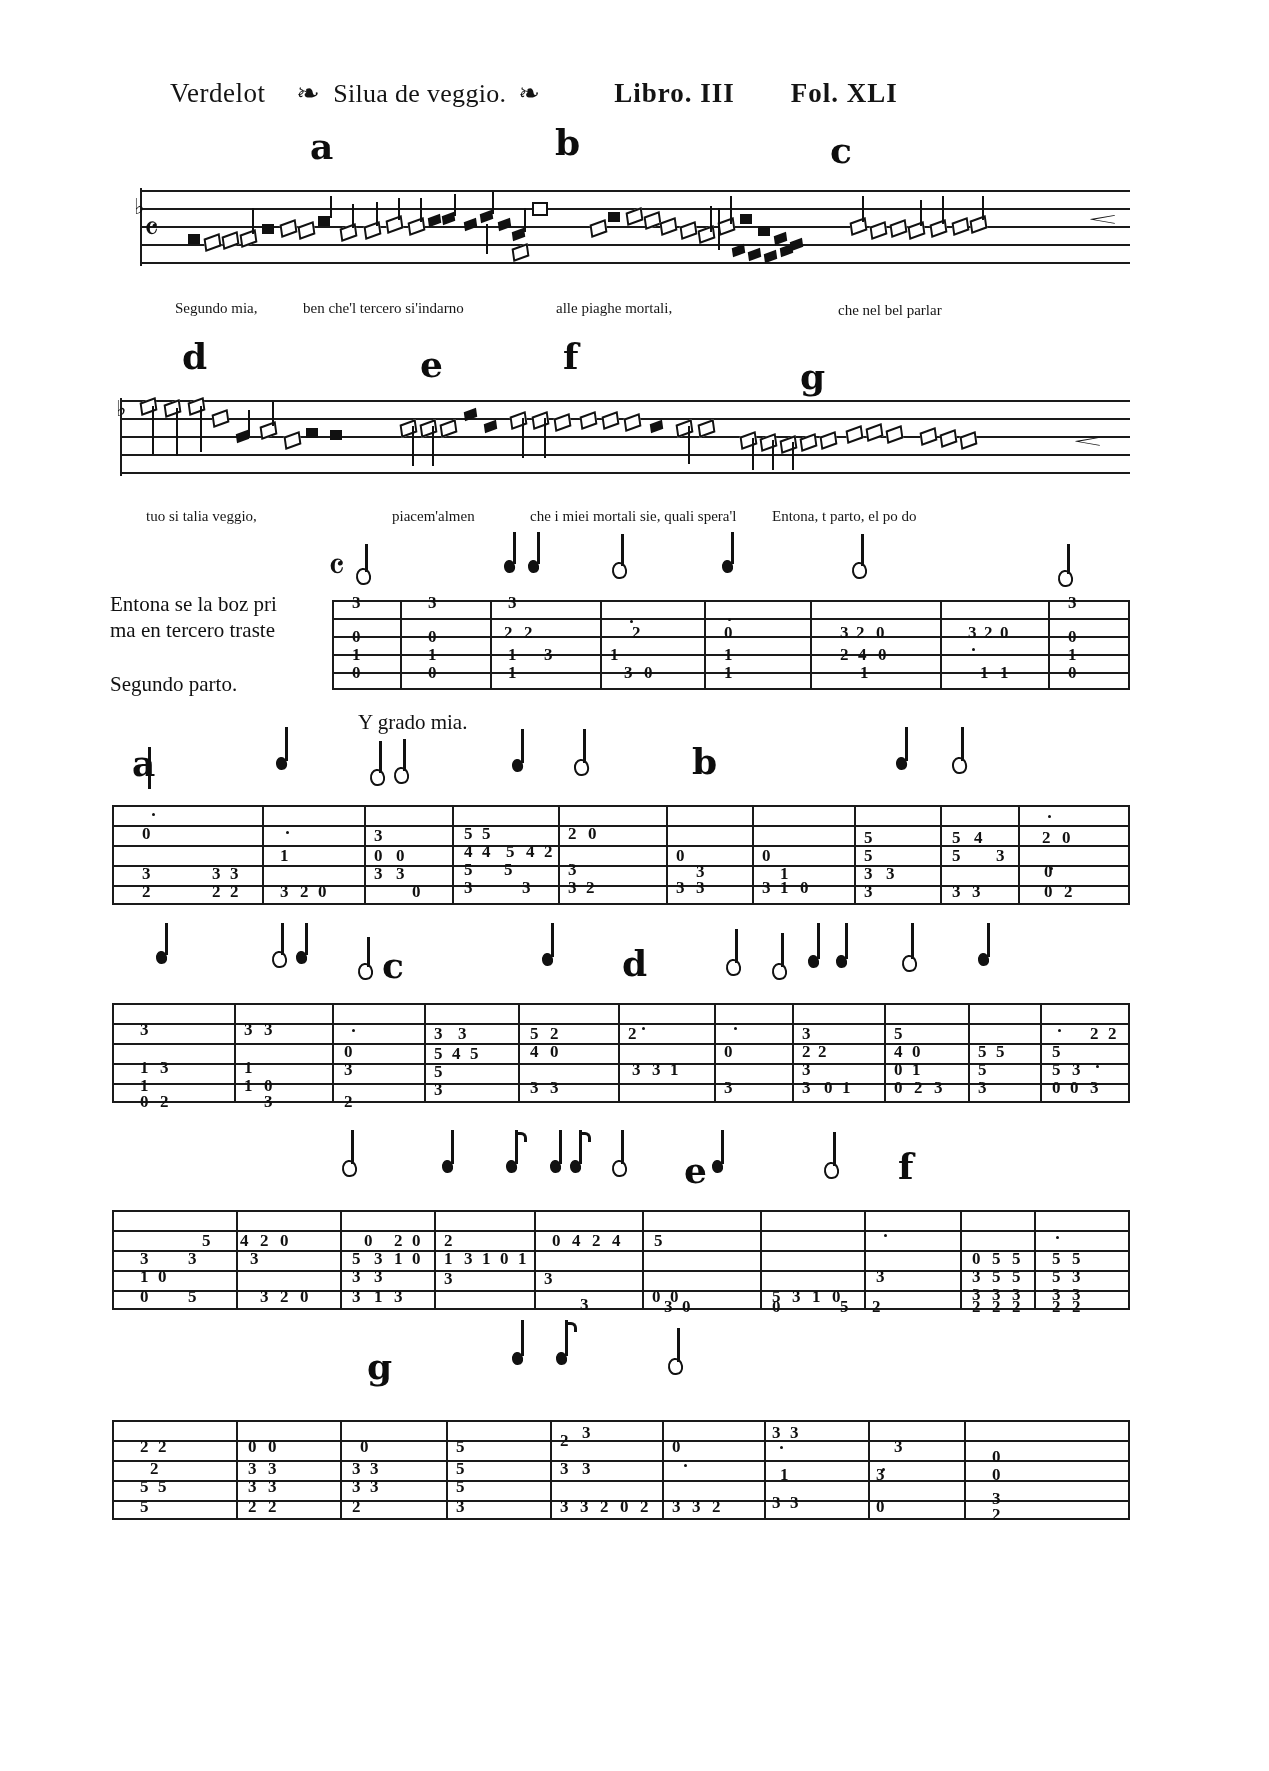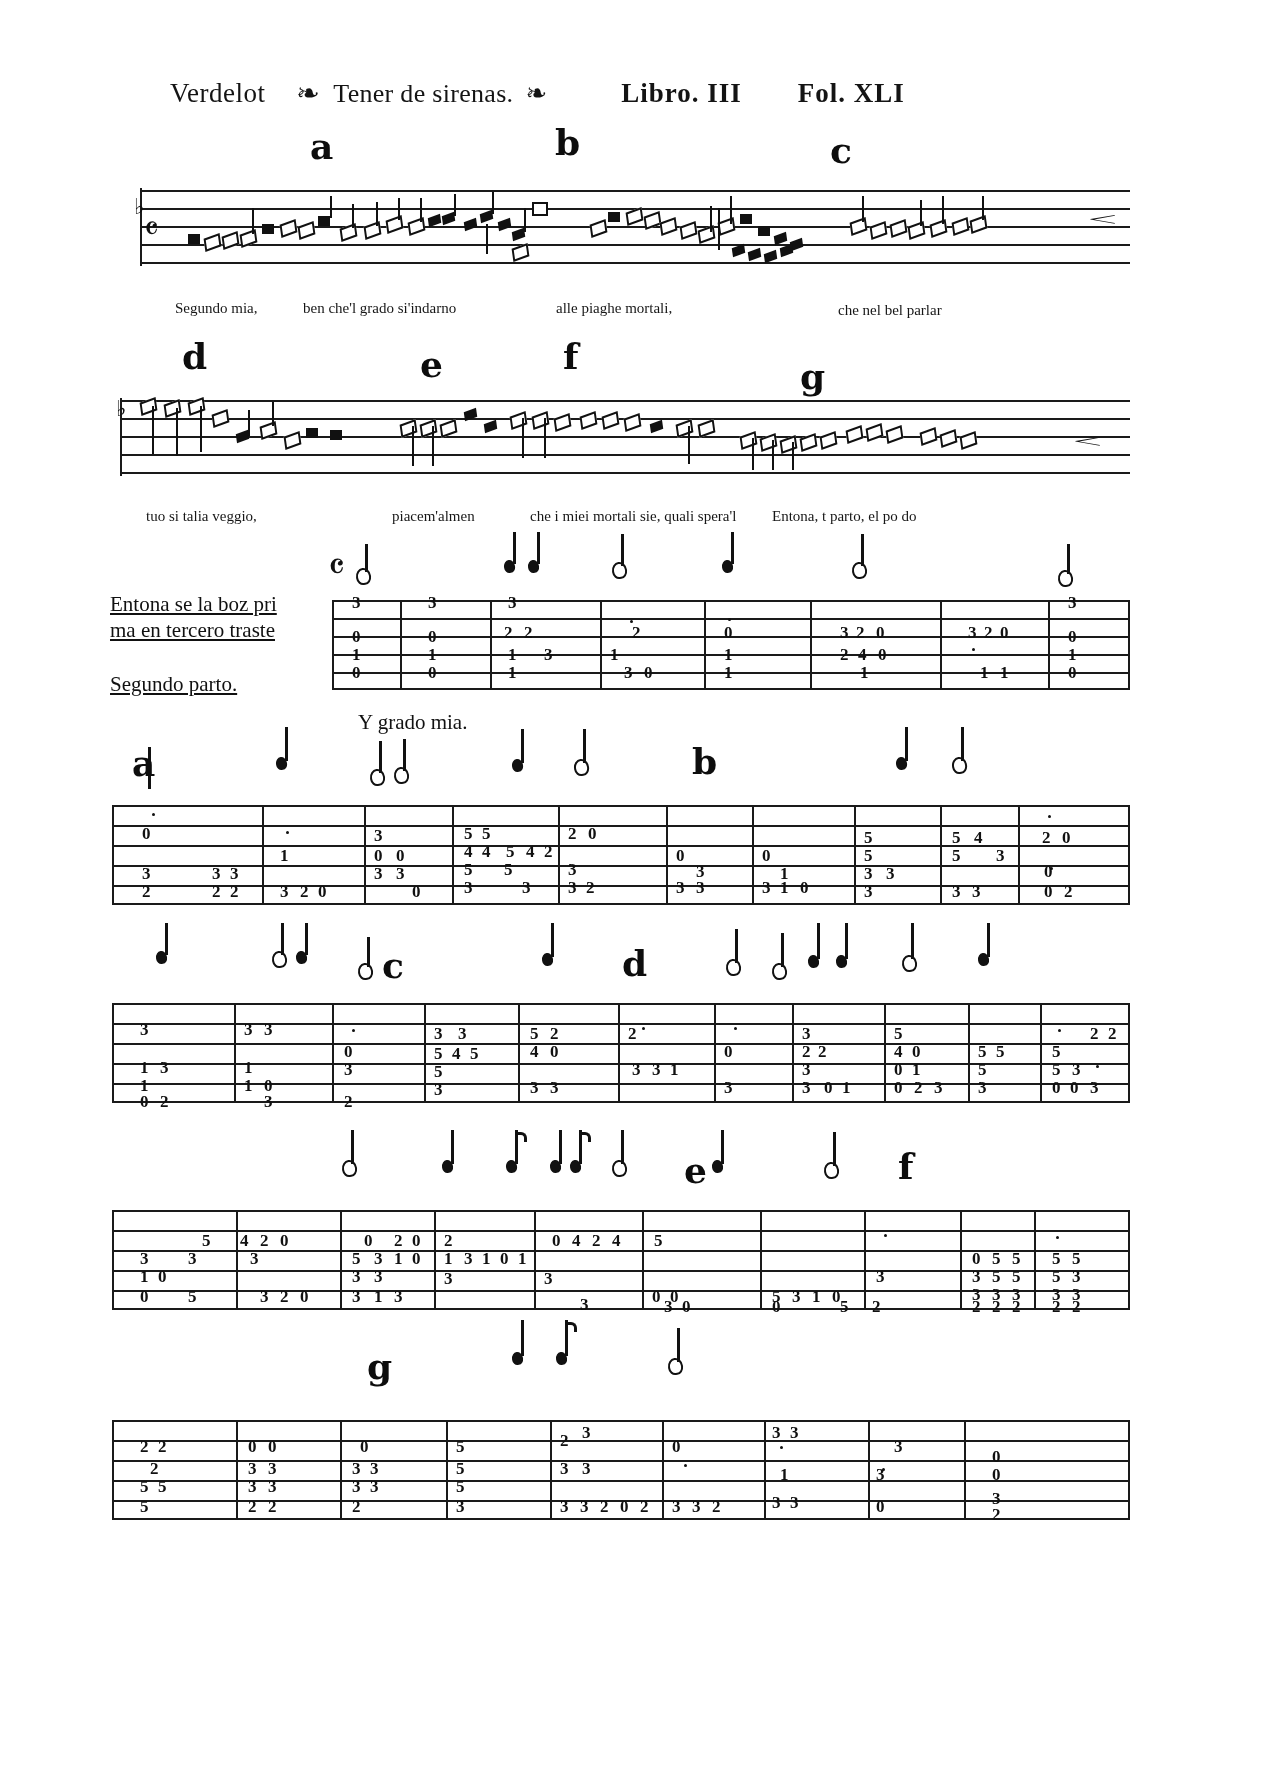--- a/index.html
+++ b/index.html
@@ -196,21 +196,20 @@
   }
 
   
   .instr {
     position: absolute;
     font-family: "Liberation Serif", serif;
     font-size: 21px;
     line-height: 1.22;
     color: #111;
     white-space: pre-line;
-    text-decoration: underline;
   }
   .incipit {
     position: absolute;
     font-family: "Liberation Serif", serif;
     font-size: 21px;
     color: #111;
   }
   .clef {
     position: absolute;
     font-family: "DejaVu Serif", serif;
@@ -240,21 +239,21 @@
   }
 </style>
 </head>
 <body>
 
 <div class="page">
 
   <div class="header">
     <span class="hdr-composer">Verdelot</span>
     <span class="hdr-orn">❧</span>
-    <span class="hdr-title">Tener de sirenas.</span>
+    <span class="hdr-title">Silua de veggio.</span>
     <span class="hdr-orn2">❧</span>
     <span class="hdr-book">Libro. III</span>
     <span class="hdr-folio">Fol. XLI</span>
   </div>
 
   <div class="staff-block" style="left:140px; top:190px; width:990px; height:80px;">
     <div class="staff-lines">
       <div class="sline" style="top:0px;"></div>
       <div class="sline" style="top:18px;"></div>
       <div class="sline" style="top:36px;"></div>
@@ -331,21 +330,21 @@
     <span class="nw" style="left:830px; top:28px;"></span>
     <span class="stem" style="left:842px; top:6px; height:24px;"></span>
     <span class="custos" style="left:950px; top:18px;">𝆒</span>
 
     <span class="seclet" style="left:170px; top:-62px;">a</span>
     <span class="seclet" style="left:415px; top:-66px;">b</span>
     <span class="seclet" style="left:690px; top:-58px;">c</span>
   </div>
 
   <span class="lyric-word" style="left:175px; top:300px;">Segundo mia,</span>
-  <span class="lyric-word" style="left:303px; top:300px;">ben che'l grado si'indarno</span>
+  <span class="lyric-word" style="left:303px; top:300px;">ben che'l tercero si'indarno</span>
   <span class="lyric-word" style="left:556px; top:300px;">alle piaghe mortali,</span>
   <span class="lyric-word" style="left:838px; top:302px;">che nel bel parlar</span>
 
   <div class="staff-block" style="left:120px; top:400px; width:1010px; height:80px;">
     <div class="staff-lines">
       <div class="sline" style="top:0px;"></div>
       <div class="sline" style="top:18px;"></div>
       <div class="sline" style="top:36px;"></div>
       <div class="sline" style="top:54px;"></div>
       <div class="sline" style="top:72px;"></div>

